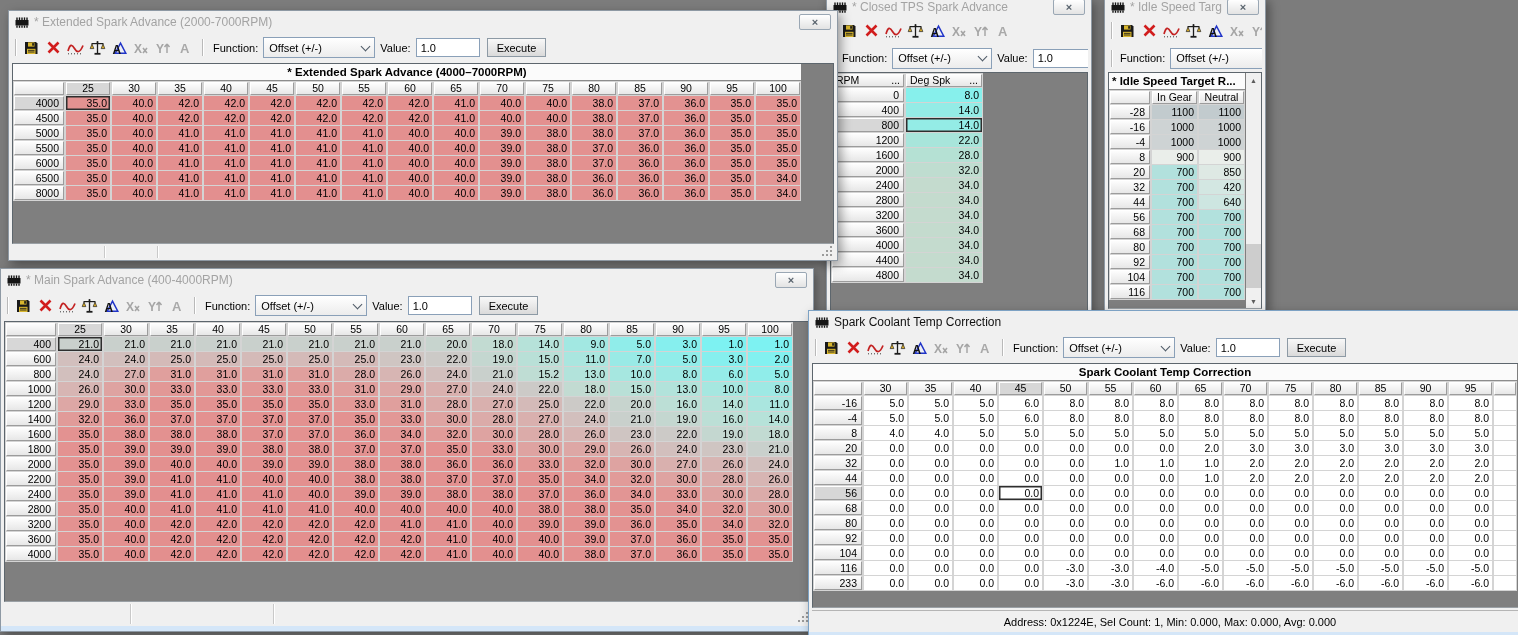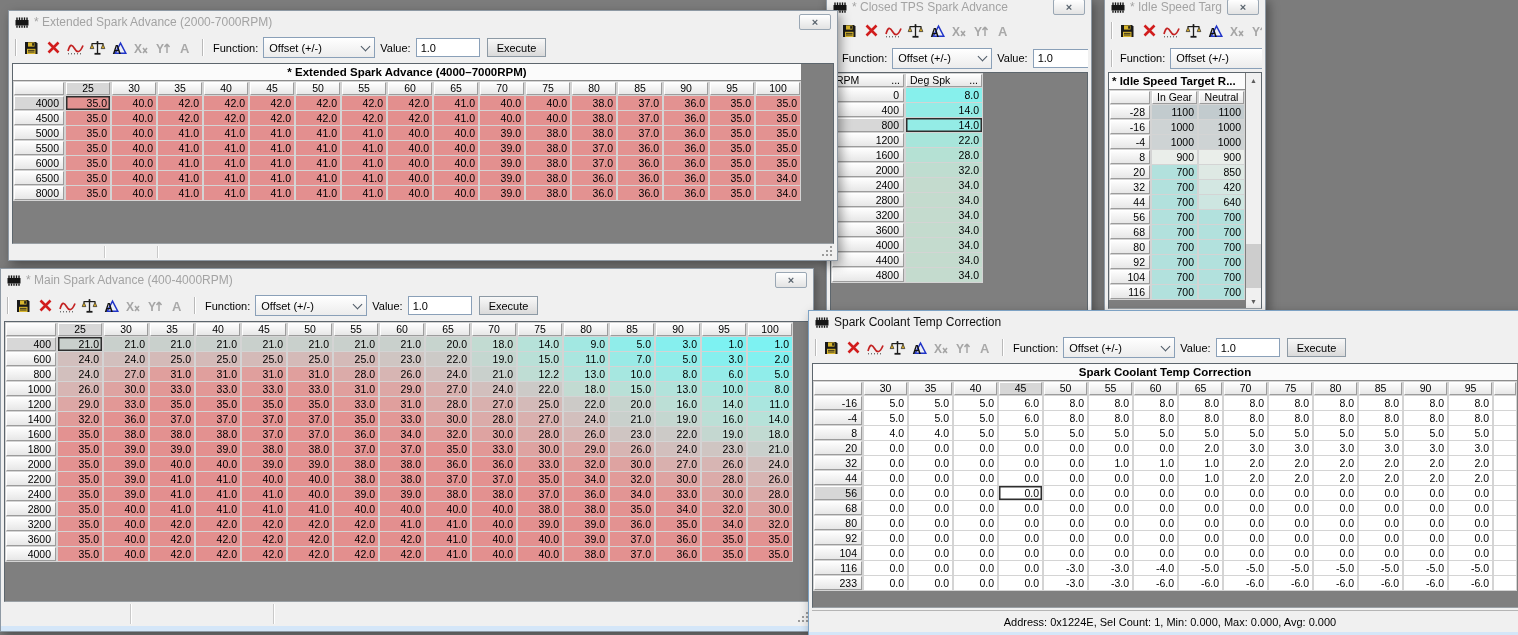--- a/index.html
+++ b/index.html
@@ -726,21 +726,21 @@
           <div class="cell" style="background: rgb(210, 191, 189);">24.0</div>
           <div class="cell" style="background: rgb(217, 176, 174);">27.0</div>
           <div class="cell" style="background: rgb(224, 159, 157);">31.0</div>
           <div class="cell" style="background: rgb(224, 159, 157);">31.0</div>
           <div class="cell" style="background: rgb(224, 159, 157);">31.0</div>
           <div class="cell" style="background: rgb(224, 159, 157);">31.0</div>
           <div class="cell" style="background: rgb(219, 171, 169);">28.0</div>
           <div class="cell" style="background: rgb(215, 181, 179);">26.0</div>
           <div class="cell" style="background: rgb(210, 191, 189);">24.0</div>
           <div class="cell" style="background: rgb(201, 208, 204);">21.0</div>
-          <div class="cell" style="background: rgb(191, 221, 212);">12.2</div>
+          <div class="cell" style="background: rgb(191, 221, 212);">15.2</div>
           <div class="cell" style="background: rgb(178, 227, 219);">13.0</div>
           <div class="cell" style="background: rgb(166, 231, 224);">10.0</div>
           <div class="cell" style="background: rgb(158, 233, 228);">8.0</div>
           <div class="cell" style="background: rgb(149, 236, 232);">6.0</div>
           <div class="cell" style="background: rgb(144, 237, 234);">5.0</div>
           <div class="rhead">1000</div>
           <div class="cell" style="background: rgb(215, 181, 179);">26.0</div>
           <div class="cell" style="background: rgb(222, 163, 161);">30.0</div>
           <div class="cell" style="background: rgb(226, 152, 150);">33.0</div>
           <div class="cell" style="background: rgb(226, 152, 150);">33.0</div>

